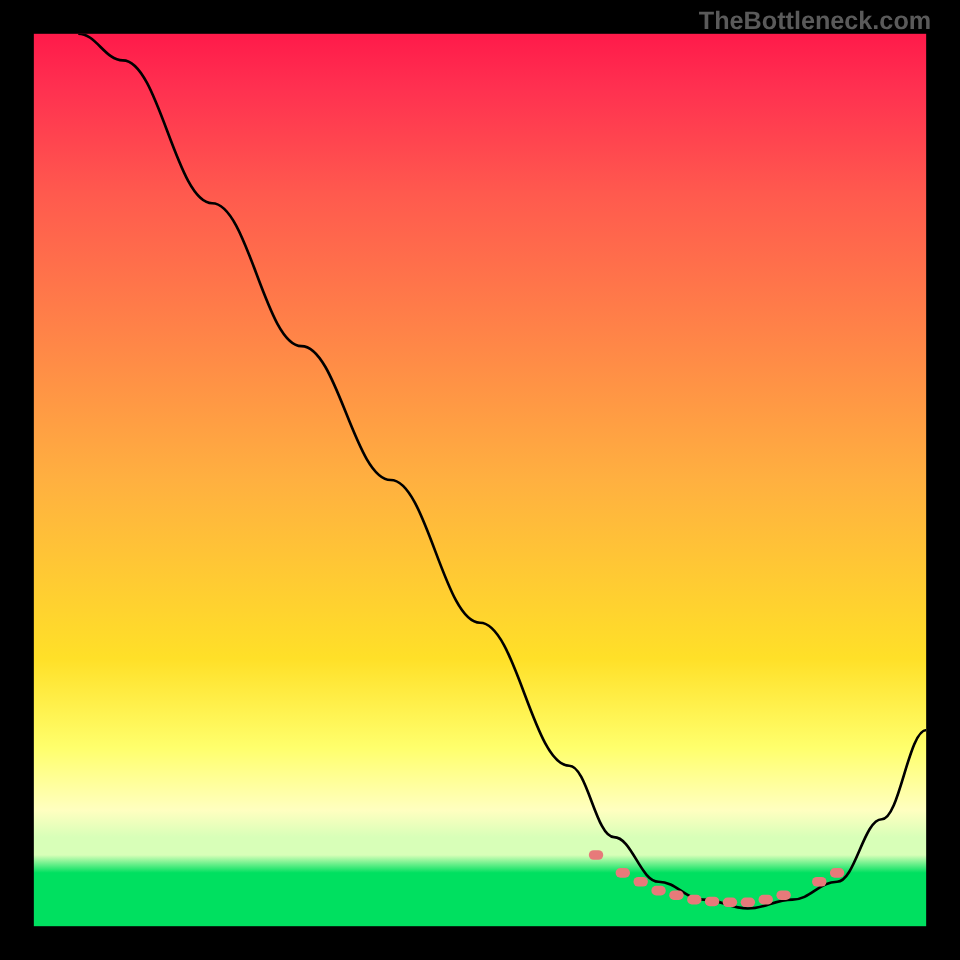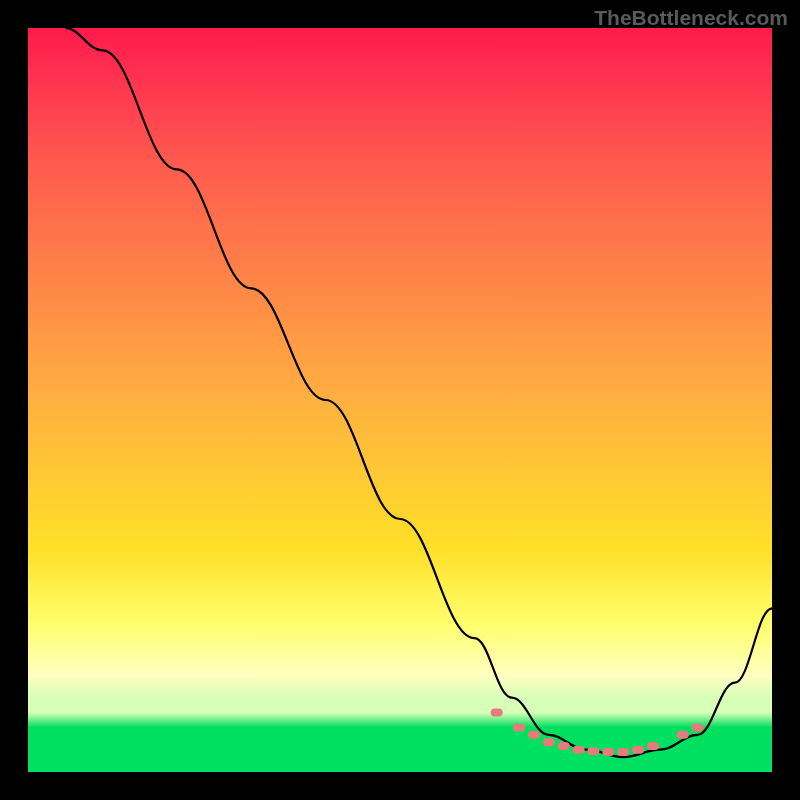--- a/index.html
+++ b/index.html
@@ -7,21 +7,21 @@
     padding: 0;
     width: 800px;
     height: 800px;
     background: #000;
     position: relative;
     font-family: Arial, sans-serif;
   }
   .watermark {
     position: absolute;
     top: 6px;
-    right: 12px;
+    right: 24px;
     color: #5a5a5a;
     font-size: 21px;
     font-weight: bold;
     z-index: 10;
   }
   .plot-area {
     position: absolute;
     left: 28px;
     top: 28px;
     width: 744px;

